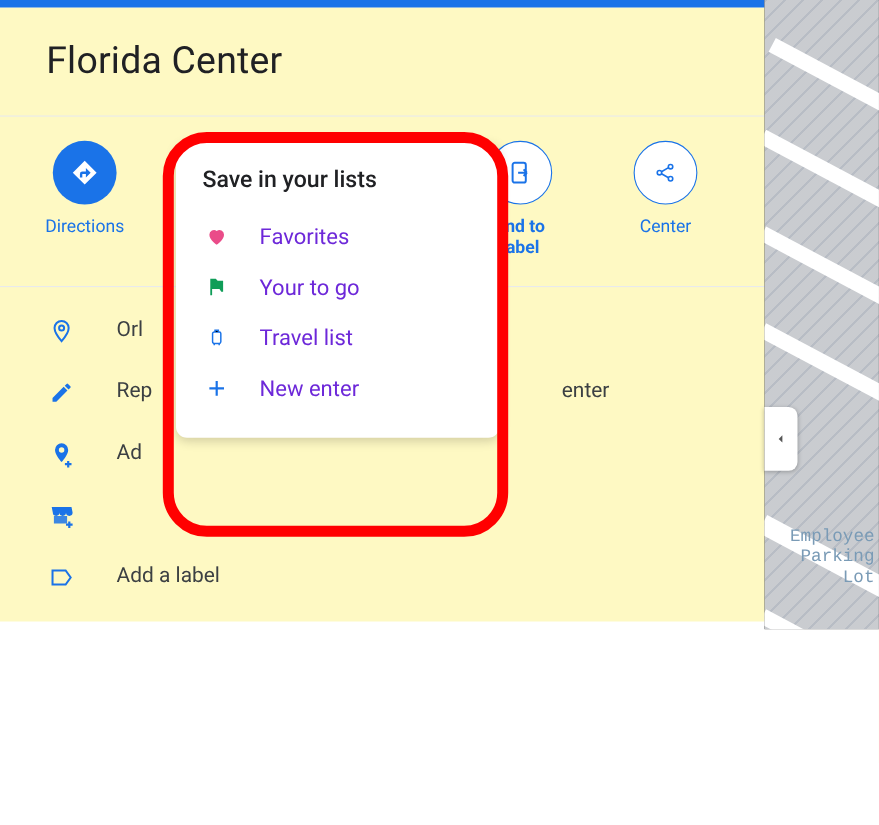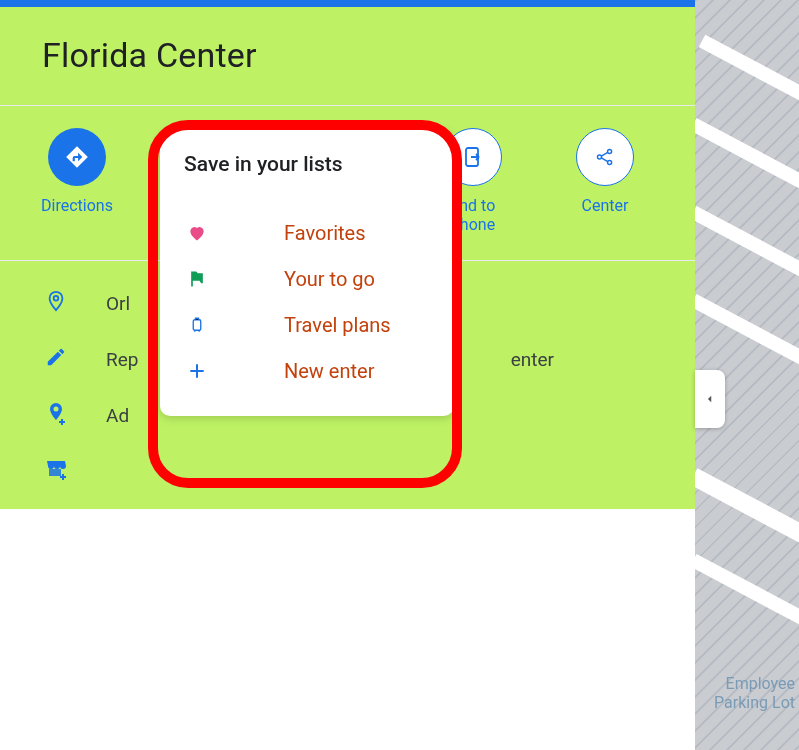--- a/index.html
+++ b/index.html
@@ -11,21 +11,21 @@
     position: relative;
     background: #fff;
   }
   .topbar {
     height: 7px;
     background: #1a73e8;
     width: 695px;
   }
   .panel {
     width: 774px;
-    background: #bef264;
+    background: #fef9c3;
     position: relative;
   }
   .title-row {
     padding: 28px 42px 30px 42px;
   }
   .title {
     font-size: 34px;
     font-weight: 400;
     color: #202124;
     letter-spacing: 0.2px;
@@ -69,21 +69,21 @@
     font-size: 16px;
     color: #1a73e8;
     line-height: 1.2;
   }
   .spacer-action { width: 86px; }
   .menu-list {
     padding: 12px 0;
   }
   .menu-item {
     display: flex;
-    align-items: flex-end;
+    align-items: flex-start;
     padding: 14px 0 14px 42px;
     cursor: pointer;
     font-size: 19px;
     color: #3c4043;
   }
   .menu-item .mi-icon {
     width: 28px;
     height: 28px;
     margin-right: 36px;
     display: flex;
@@ -99,30 +99,29 @@
     background: #fff;
     border-radius: 10px;
     box-shadow: 0 2px 10px rgba(0,0,0,0.18);
     padding: 22px 26px 22px 24px;
     z-index: 5;
   }
   .popup-title {
     font-size: 21px;
     color: #202124;
     font-weight: 500;
-    margin-bottom: 34px;
+    margin-bottom: 16px;
   }
   .popup-item {
     display: flex;
     align-items: center;
     padding: 10px 0;
     cursor: pointer;
     font-size: 20px;
-    color: #c2410c;
-    gap: 48px;
+    color: #6d28d9;
   }
   .popup-item .pi-icon {
     width: 26px;
     height: 26px;
     margin-right: 26px;
     display: flex;
     align-items: center;
     justify-content: center;
   }
   .highlight-ring {
@@ -134,23 +133,24 @@
     border: 10px solid #ff0000;
     border-radius: 40px;
     z-index: 10;
     pointer-events: none;
   }
   .map-area {
     position: absolute;
     left: 695px;
     top: 0;
     width: 104px;
-    height: 750px;
+    height: 572px;
     background: #404040;
     overflow: hidden;
+    font-family: Liberation Mono, monospace;
   }
   .map-hatch {
     position: absolute;
     inset: 0;
     background-image: repeating-linear-gradient(135deg, #d6dce6 0 2px, #eceff4 2px 12px);
     opacity: 0.8;
   }
   .map-road {
     position: absolute;
     background: #fff;
@@ -198,29 +198,29 @@
         <svg width="26" height="26" viewBox="0 0 24 24">
             <path fill="#fff" d="M12 2l10 10-10 10L2 12 12 2zm1 6v3h-3a2 2 0 0 0-2 2v3h2v-3h3v3l4-4-4-4z"></path>
           </svg>
       </div>
       <span class="action-label">Directions</span>
     </div>
 
     <div class="spacer-action"></div>
     <div class="spacer-action"></div>
 
-    <div class="action" style="margin-left:-24px;">
+    <div class="action" style="margin-left:-24px;font-weight:bold;">
       <div class="action-circle outlined">
         <svg width="24" height="24" viewBox="0 0 24 24">
             <path fill="none" stroke="#1a73e8" stroke-width="1.8" d="M7 3h8a2 2 0 0 1 2 2v14a2 2 0 0 1-2 2H7a2 2 0 0 1-2-2V5a2 2 0 0 1 2-2z"></path>
             <path fill="none" stroke="#1a73e8" stroke-width="1.8" d="M10 12h8m0 0l-3-3m3 3l-3 3"></path>
           </svg>
       </div>
       <span class="action-label">end to</span>
-      <span class="action-label">phone</span>
+      <span class="action-label">label</span>
     </div>
 
     <div class="action" style="margin-left:-8px;">
       <div class="action-circle outlined">
         <svg width="22" height="22" viewBox="0 0 24 24">
             <circle cx="6" cy="12" r="2.2" fill="none" stroke="#1a73e8" stroke-width="1.6"></circle>
             <circle cx="17" cy="6" r="2.2" fill="none" stroke="#1a73e8" stroke-width="1.6"></circle>
             <circle cx="17" cy="18" r="2.2" fill="none" stroke="#1a73e8" stroke-width="1.6"></circle>
             <path d="M8 11l7-4M8 13l7 4" stroke="#1a73e8" stroke-width="1.6"></path>
           </svg>
@@ -267,20 +267,28 @@
     <div class="menu-item">
       <span class="mi-icon">
         <svg width="26" height="24" viewBox="0 0 24 24">
             <path fill="#1a73e8" d="M3 4h18l1 5a3 3 0 0 1-6 0 3 3 0 0 1-6 0 3 3 0 0 1-6 0l-1-5z"></path>
             <path fill="#1a73e8" d="M5 12h12v7H5z" opacity="0.85"></path>
             <path stroke="#1a73e8" stroke-width="2" d="M19 17v6M16 20h6"></path>
           </svg>
       </span>
     </div>
 
+    <div class="menu-item">
+      <span class="mi-icon">
+        <svg width="26" height="22" viewBox="0 0 24 24">
+            <path fill="none" stroke="#1a73e8" stroke-width="2" d="M3 5h13l5 7-5 7H3V5z"></path>
+          </svg>
+      </span>
+      <span>Add a label</span>
+    </div>
 
 
   </div>
 </div>
 
 <div class="popup">
   <div class="popup-title">Save in your lists</div>
 
   <div class="popup-item">
     <span class="pi-icon">
@@ -300,21 +308,21 @@
     <span>Your to go</span>
   </div>
 
   <div class="popup-item">
     <span class="pi-icon">
       <svg width="18" height="22" viewBox="0 0 24 24">
           <rect x="7" y="5" width="10" height="14" rx="2" fill="none" stroke="#1a73e8" stroke-width="1.8"></rect>
           <path stroke="#1a73e8" stroke-width="1.8" d="M10 5V3h4v2M9 19v2M15 19v2"></path>
         </svg>
     </span>
-    <span>Travel plans</span>
+    <span>Travel list</span>
   </div>
 
 
   <div class="popup-item">
     <span class="pi-icon">
       <svg width="20" height="20" viewBox="0 0 24 24">
           <path stroke="#1a73e8" stroke-width="2.4" d="M12 4v16M4 12h16"></path>
         </svg>
     </span>
     <span>New enter</span>

